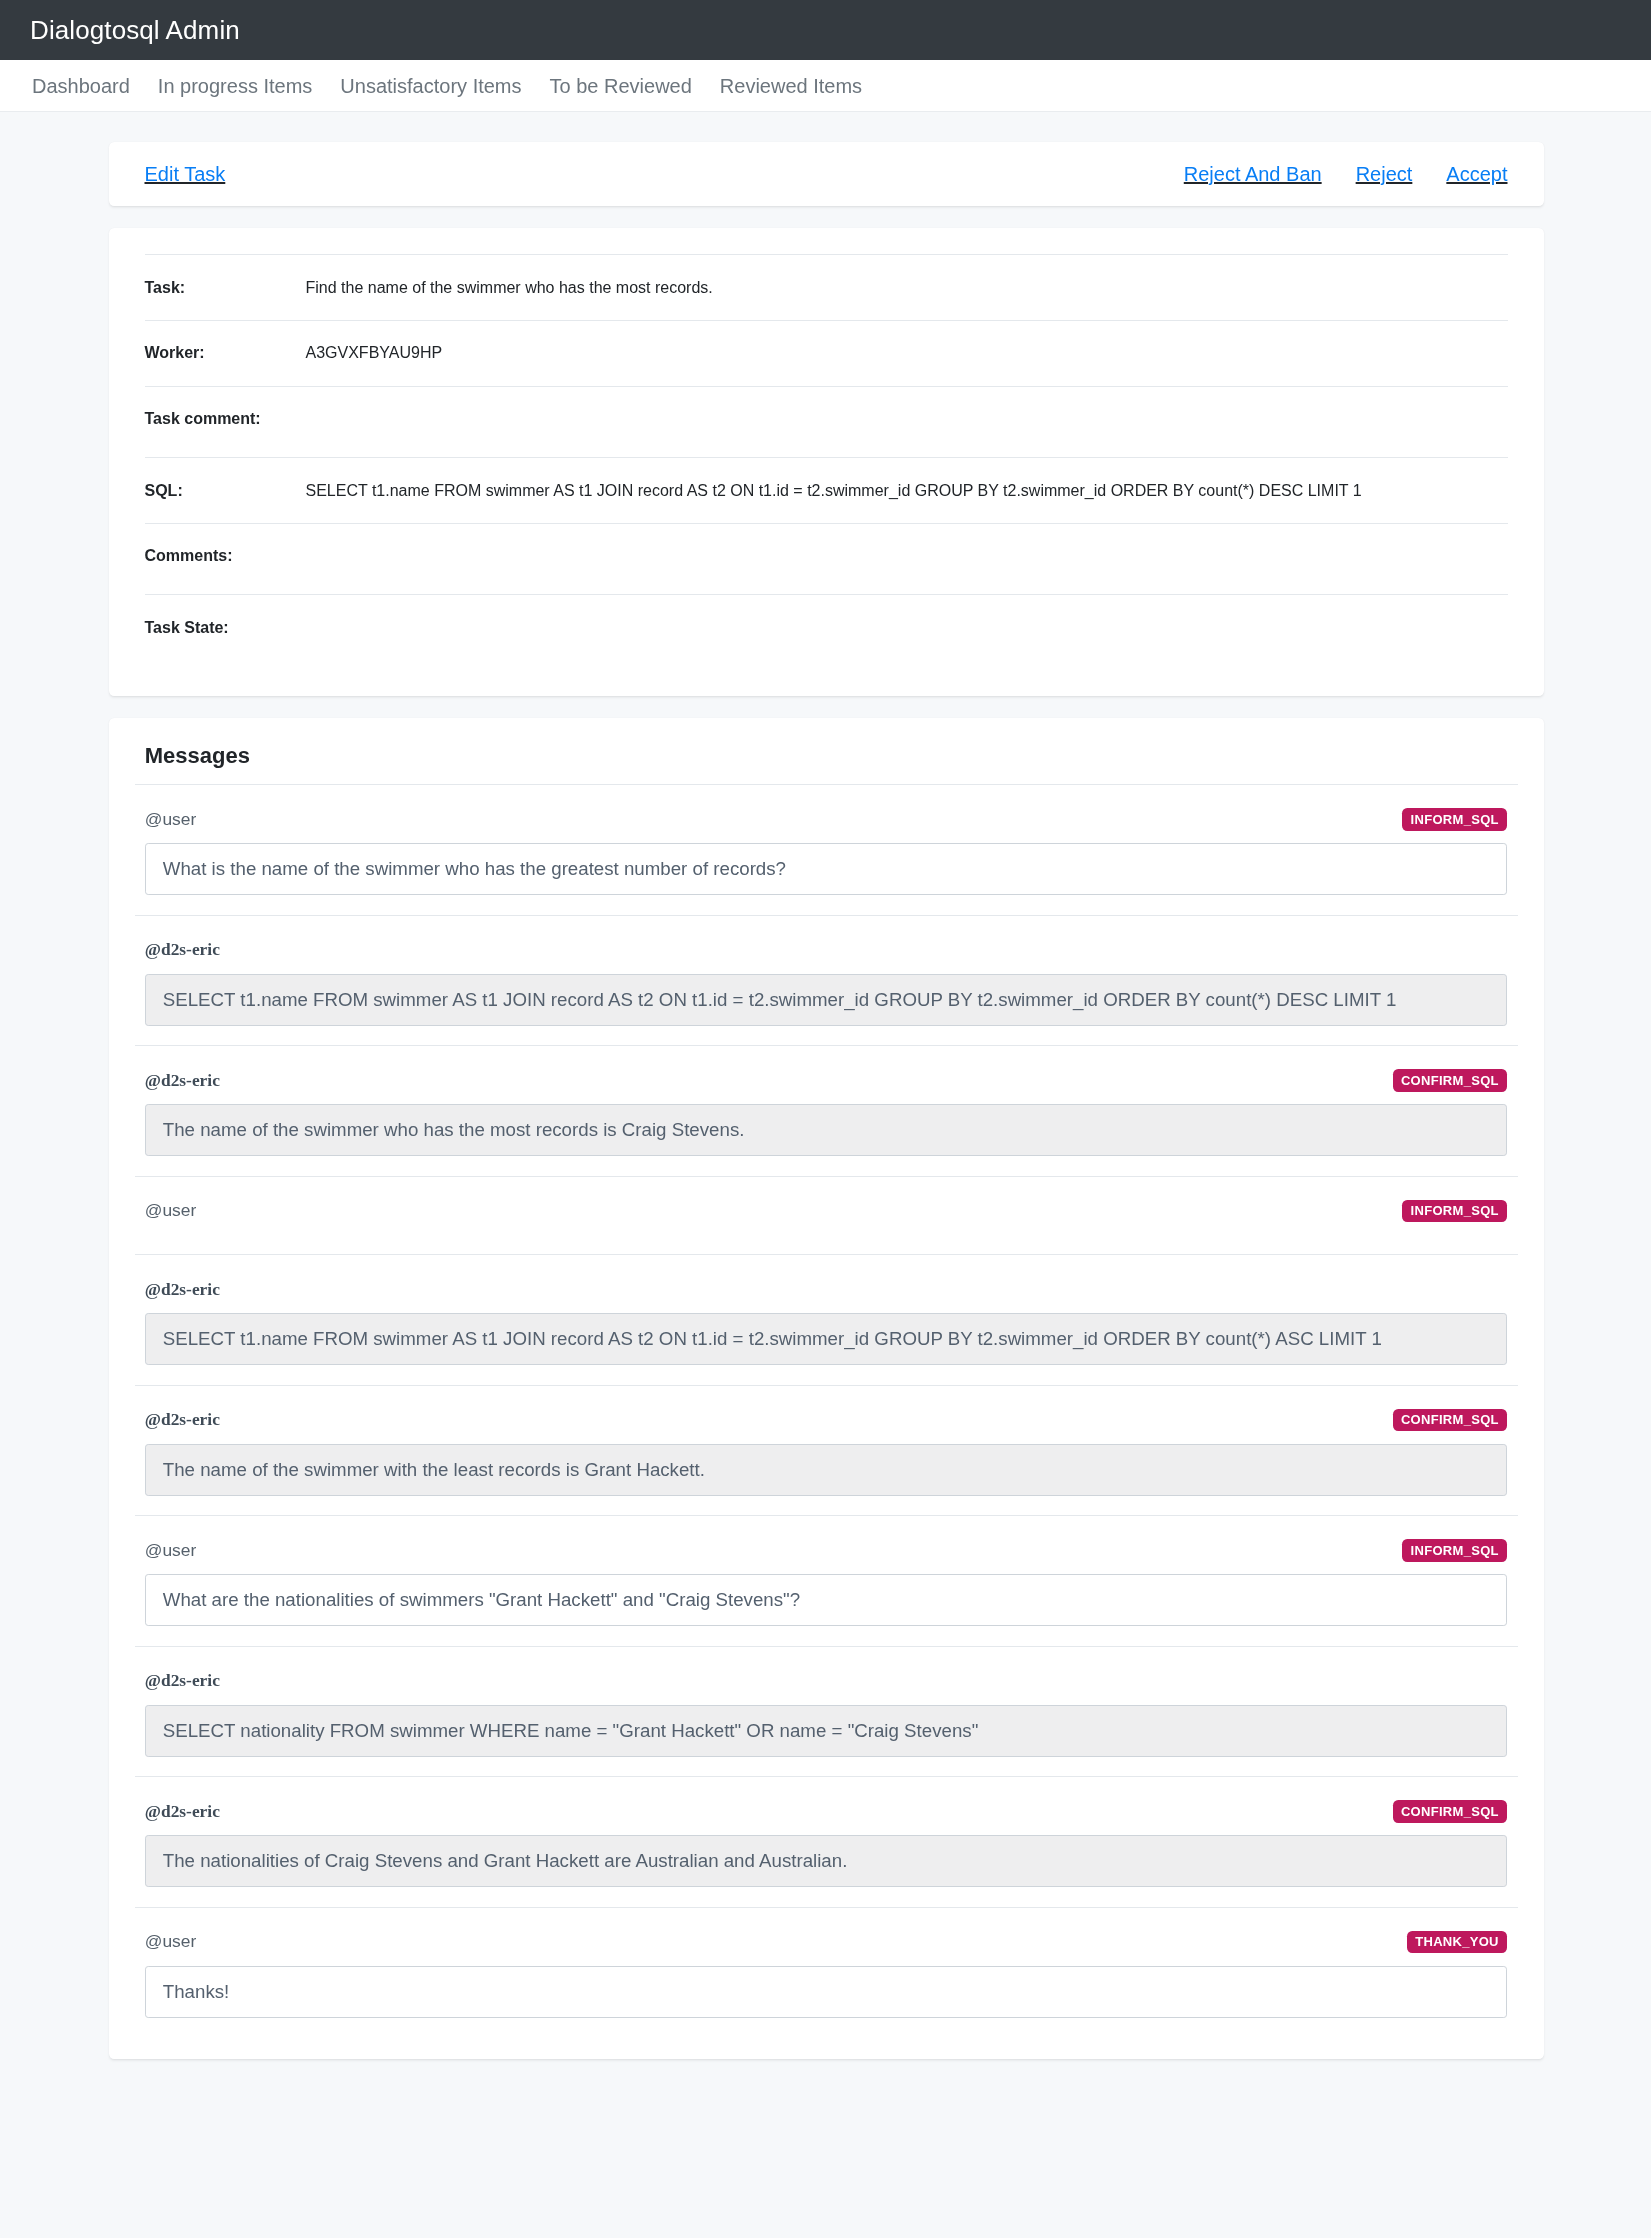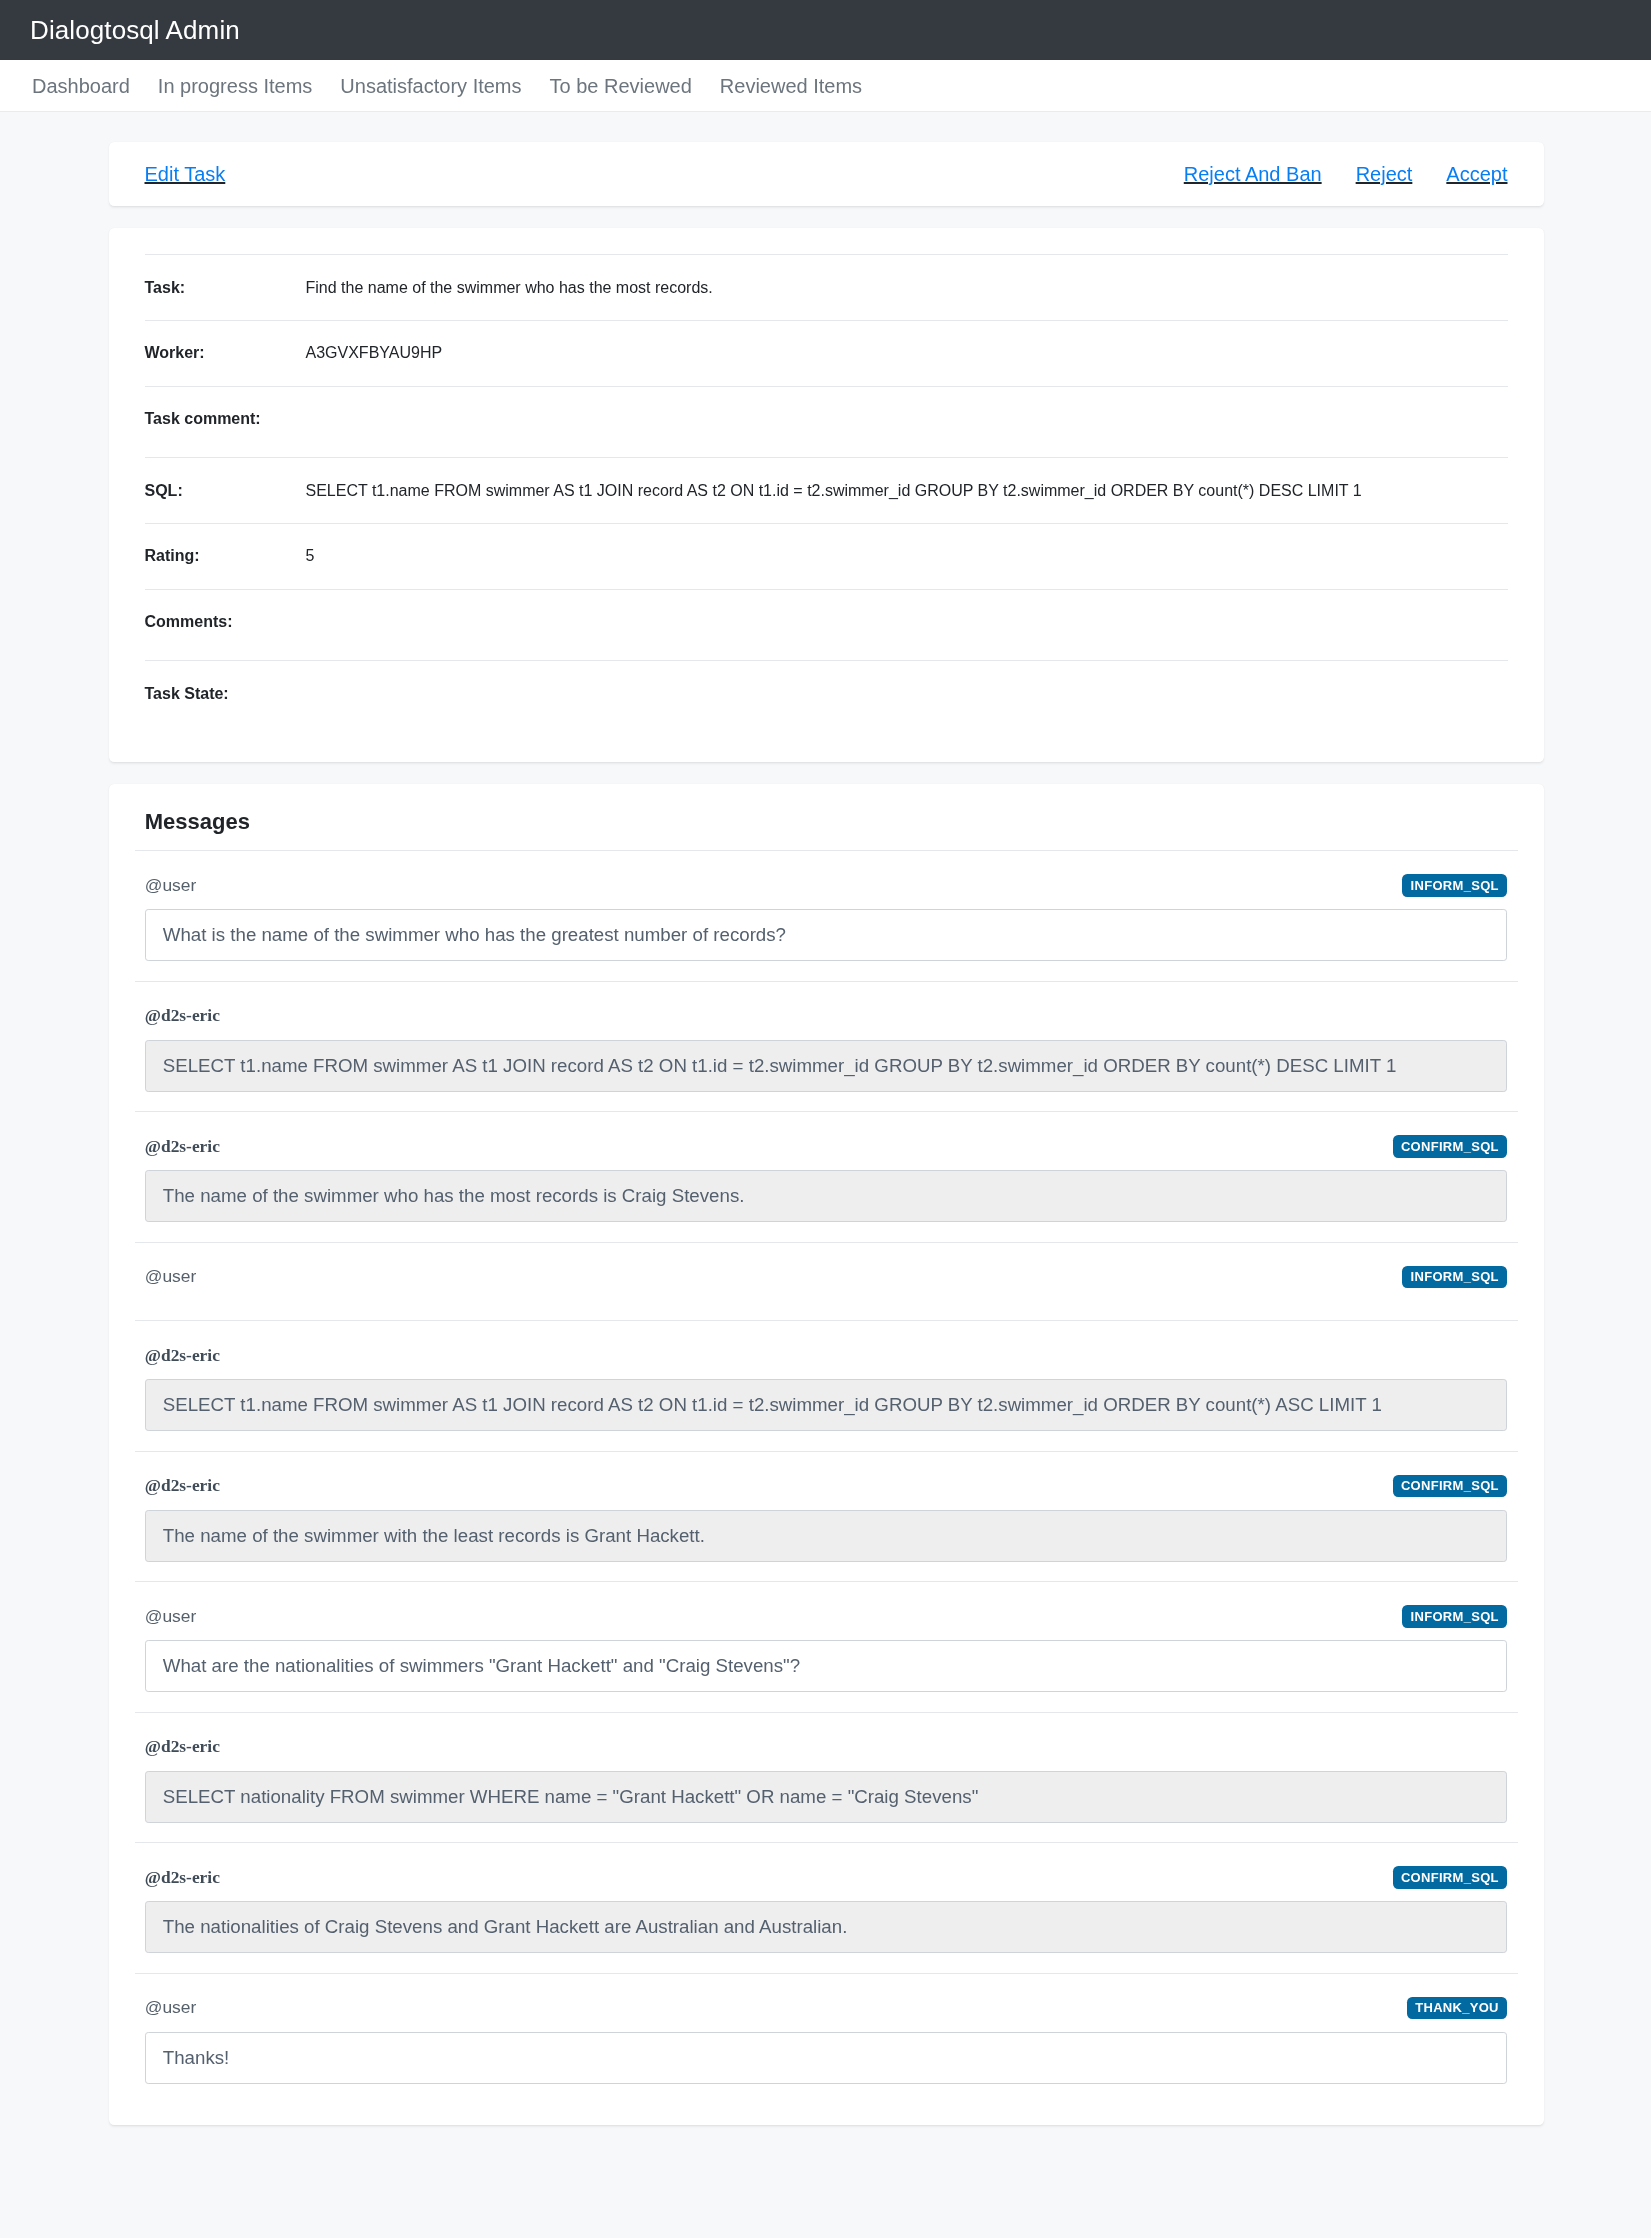--- a/index.html
+++ b/index.html
@@ -129,21 +129,21 @@
     min-height: 24.5px;
     margin-bottom: 11.6px;
   }
   .msg-author {
     font-size: 17.4px;
     color: #55606b;
     line-height: 1;
   }
   .msg-author.bot { font-weight: bold; color: #3f4b57; font-family: Liberation Serif, serif; }
   .badge {
-    background: #0369a1;
+    background: #be185d;
     color: #ffffff;
     font-size: 13px;
     font-weight: bold;
     letter-spacing: 0.3px;
     border-radius: 5.2px;
     padding: 4.5px 8.4px 5.2px 8.4px;
     line-height: 1;
     white-space: nowrap;
   }
   .badge-spacer { width: 0.6px; height: 23px; }
@@ -210,24 +210,20 @@
               <td>A3GVXFBYAU9HP</td>
             </tr>
             <tr class="tall">
               <th>Task comment:</th>
               <td></td>
             </tr>
             <tr>
               <th>SQL:</th>
               <td>SELECT t1.name FROM swimmer AS t1 JOIN record AS t2 ON t1.id = t2.swimmer_id GROUP BY t2.swimmer_id ORDER BY count(*) DESC LIMIT 1</td>
             </tr>
-            <tr>
-              <th>Rating:</th>
-              <td>5</td>
-            </tr>
             <tr class="tall">
               <th>Comments:</th>
               <td></td>
             </tr>
             <tr class="tall">
               <th>Task State:</th>
               <td></td>
             </tr>
           </tbody>
       </table>

